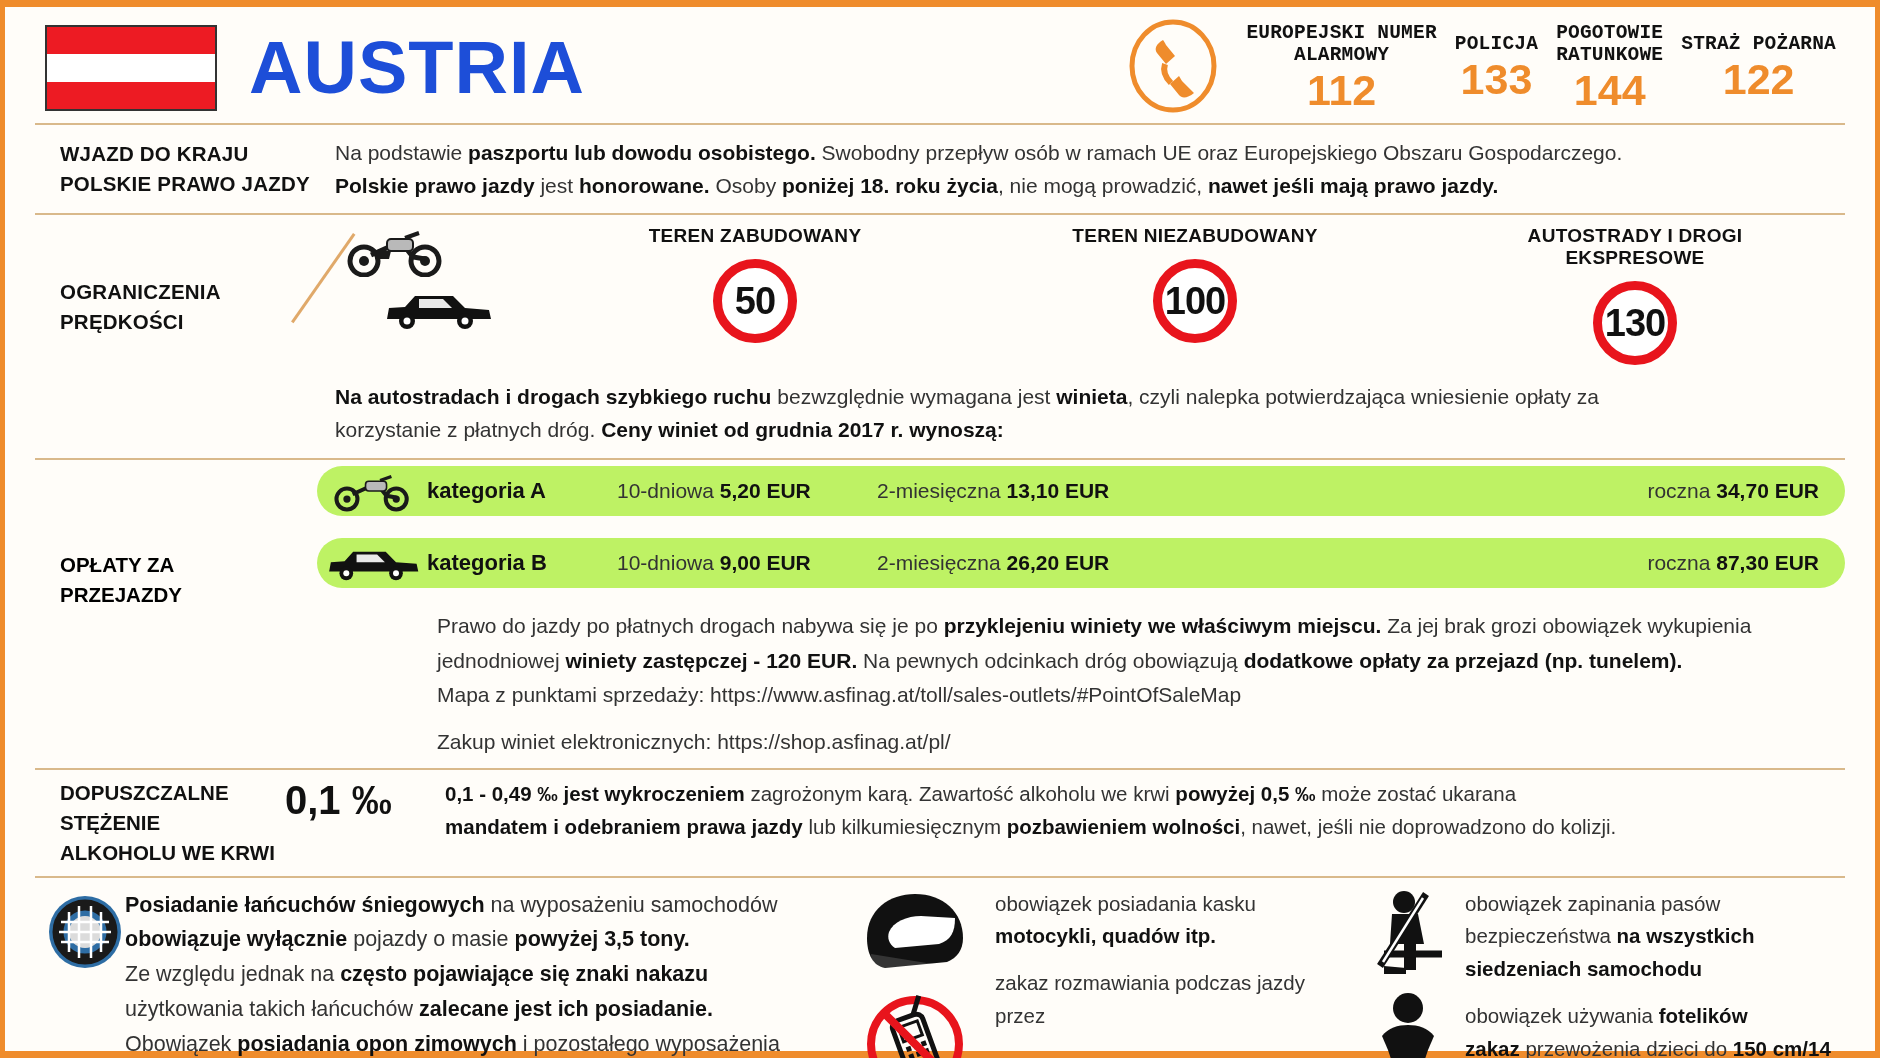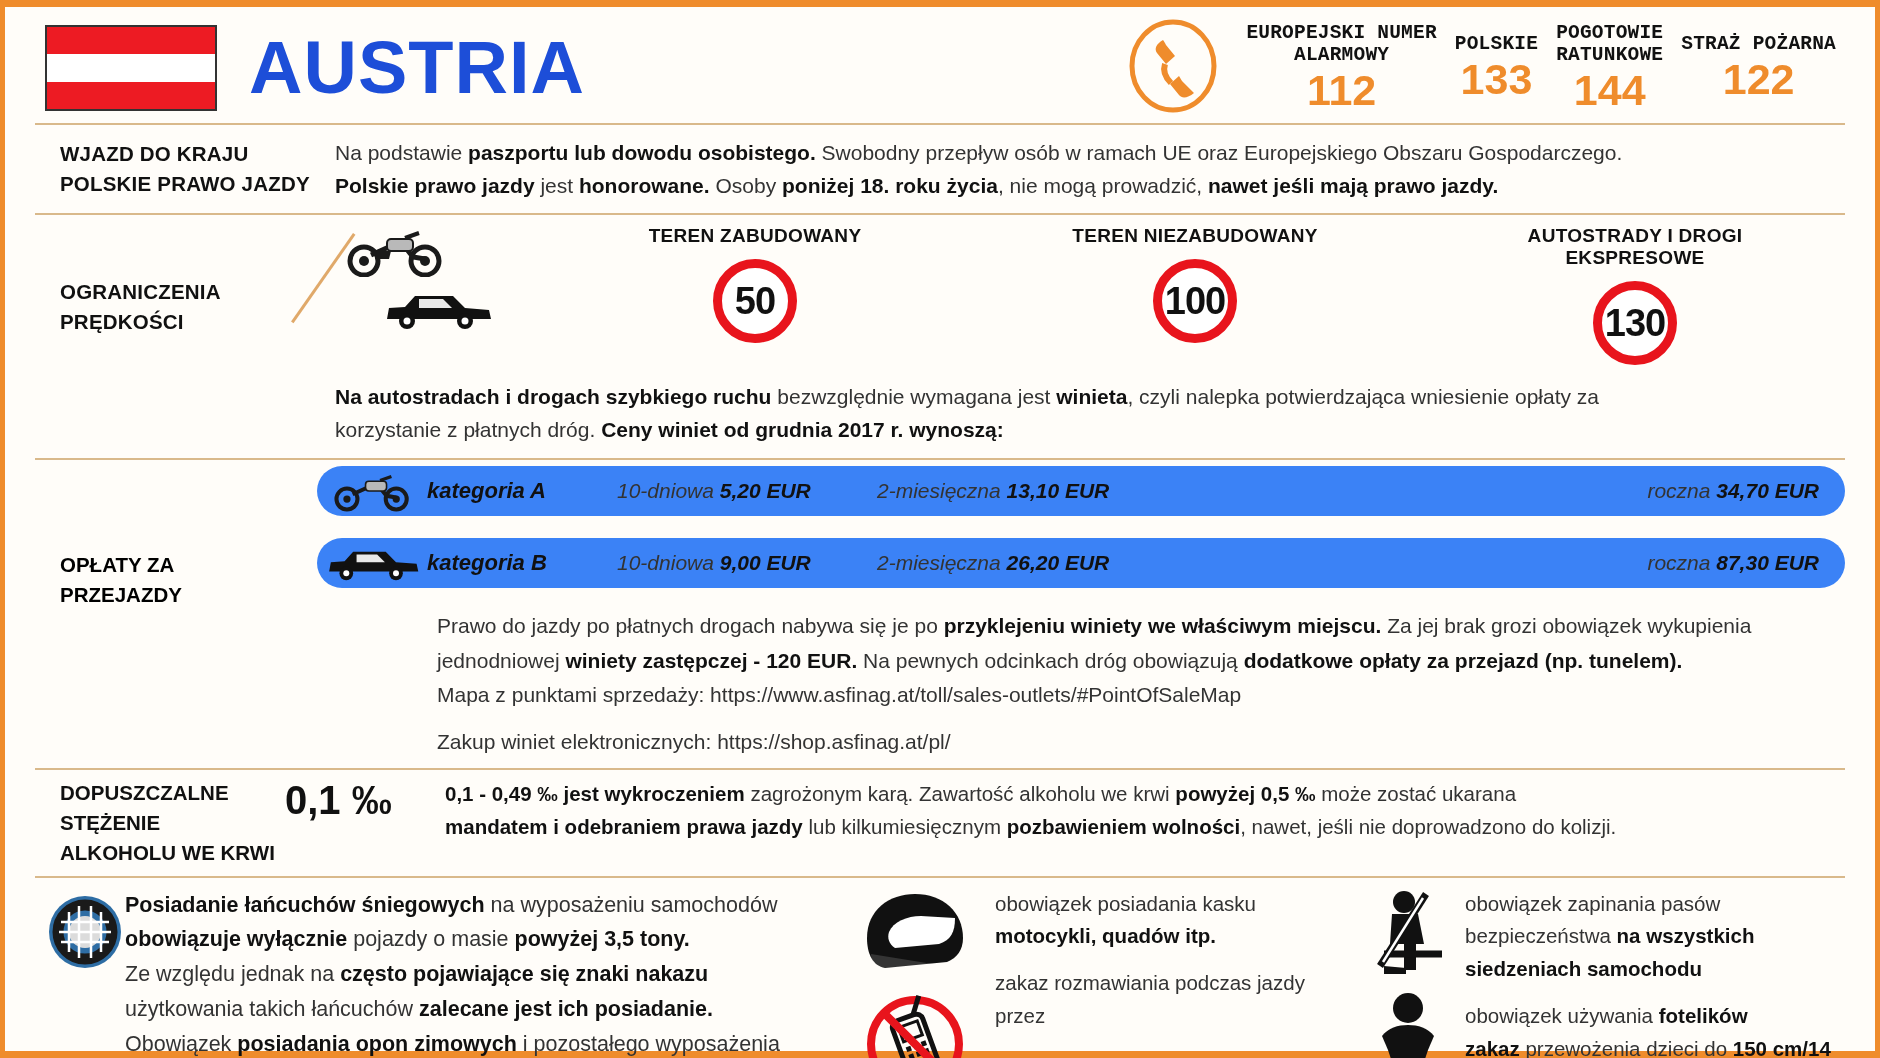--- a/index.html
+++ b/index.html
@@ -74,22 +74,22 @@
     margin: 12px auto 0 auto;
     font-size: 38px; font-weight: bold; color: #111; letter-spacing: -1px;
   }
   .vignette-note { padding: 16px 20px 12px 0; }
 
   
   .tolls { padding-top: 6px; }
   .toll-rows { padding-left: 0; }
   .toll-row {
     display: flex; align-items: center;
-    background: #3b82f6; border-radius: 30px;
-    height: 50px; margin: 0 30px 22px 312px; font-style: italic;
+    background: #bef264; border-radius: 30px;
+    height: 50px; margin: 0 30px 22px 312px;
   }
   .toll-veh { width: 110px; flex: 0 0 110px; display:flex; align-items:center; justify-content:center; }
   .toll-cat { width: 190px; flex: 0 0 190px; font-size: 22px; font-weight: bold; color: #111; }
   .toll-cell { font-size: 21px; color: #333; }
   .toll-cell b { color: #111; }
   .c1 { width: 260px; flex: 0 0 260px; }
   .c2 { width: 300px; flex: 0 0 300px; }
   .c3 { flex: 1 1 auto; text-align: right; padding-right: 26px; }
   .toll-text { padding-left: 432px; padding-right: 28px; margin-top: 16px; }
   .toll-text .ln { margin-bottom: 2px; }
@@ -139,21 +139,21 @@
                    M52 58 l-9 8 l9 11 c3 4 9 3 15 -2 l-12 -12 z" fill="#ef8c2c"></path>
           <path d="M38 46 c-2 6 0 13 6 19" fill="none" stroke="#ef8c2c" stroke-width="6"></path>
         </svg>
       </div>
       <div class="emerg-block">
         <div class="emerg-label">EUROPEJSKI NUMER
 ALARMOWY</div>
         <div class="emerg-num">112</div>
       </div>
       <div class="emerg-block">
-        <div class="emerg-label">POLSKIE</div>
+        <div class="emerg-label">POLICJA</div>
         <div class="emerg-num">133</div>
       </div>
       <div class="emerg-block">
         <div class="emerg-label">POGOTOWIE
 RATUNKOWE</div>
         <div class="emerg-num">144</div>
       </div>
       <div class="emerg-block">
         <div class="emerg-label">STRAŻ POŻARNA</div>
         <div class="emerg-num">122</div>

